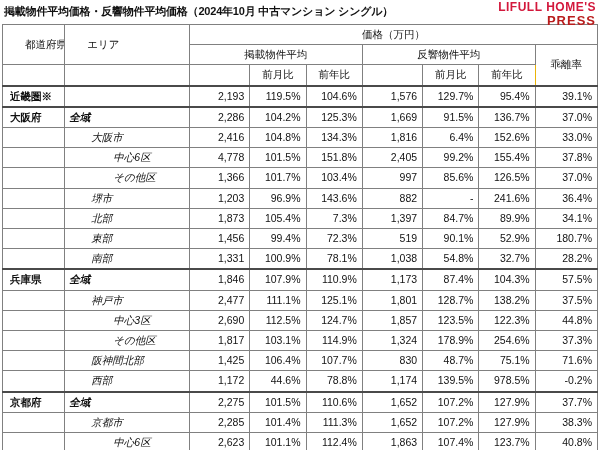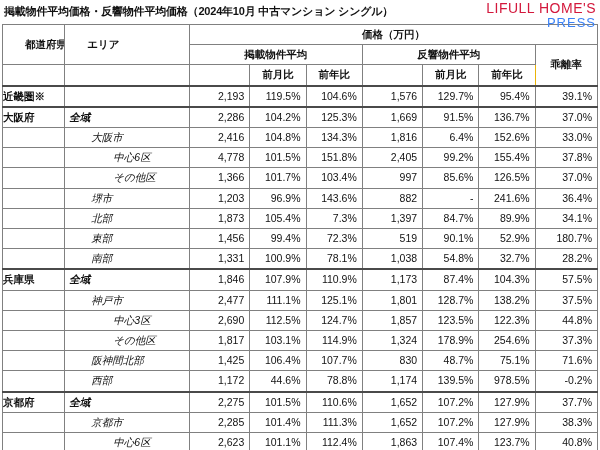--- a/index.html
+++ b/index.html
@@ -29,30 +29,30 @@
     white-space: nowrap;
   }
   .logo {
     position: absolute;
     right: 4px;
     top: 1px;
     text-align: right;
     line-height: 1;
   }
   .logo-lifull {
-    font-size: 14px;
-    font-weight: normal;
+    font-size: 12px;
+    font-weight: bold;
     color: #d3183c;
     letter-spacing: 0.5px;
     display: block;
   }
   .logo-press {
     font-size: 13px;
-    font-weight: normal;
-    color: #3b82f6;
+    font-weight: bold;
+    color: #b91c1c;
     letter-spacing: 1px;
     display: block;
     margin-top: 1px;
   }
   
   table {
     border-collapse: collapse;
     width: 596px;
     margin-left: 2px;
     table-layout: fixed;
@@ -61,33 +61,33 @@
   }
   th, td {
     border: 1px solid #808080;
     padding: 0 3px;
     height: 19.2px;
     line-height: 19.2px;
     overflow: hidden;
     white-space: nowrap;
   }
   thead th {
-    font-weight: bold;
+    font-weight: normal;
     text-align: center;
     background: #ffffff;
   }
   .hdr-left { text-align: left; padding-left: 22px; }
   .num { text-align: right; padding-right: 5px; }
   .lbl { text-align: left; font-style: italic; }
   .bold { font-weight: bold; }
   
   .ind0 { padding-left: 4px; }
   .ind1 { padding-left: 26px; }
   .ind2 { padding-left: 48px; }
-  .pref { font-weight: bold; text-align: left; padding-left: 0; }
+  .pref { font-weight: bold; text-align: left; padding-left: 7px; }
   .thick-left { border-left: 1px solid #eab308; }
   .row-sep-top td, .row-sep-top th { border-top: 2px solid #4a4a4a; }
 </style>
 </head>
 <body>
 
 <div id="root">
 
   <div class="title-bar">
     <div class="title-text">掲載物件平均価格・反響物件平均価格（2024年10月 中古マンション シングル）</div>

